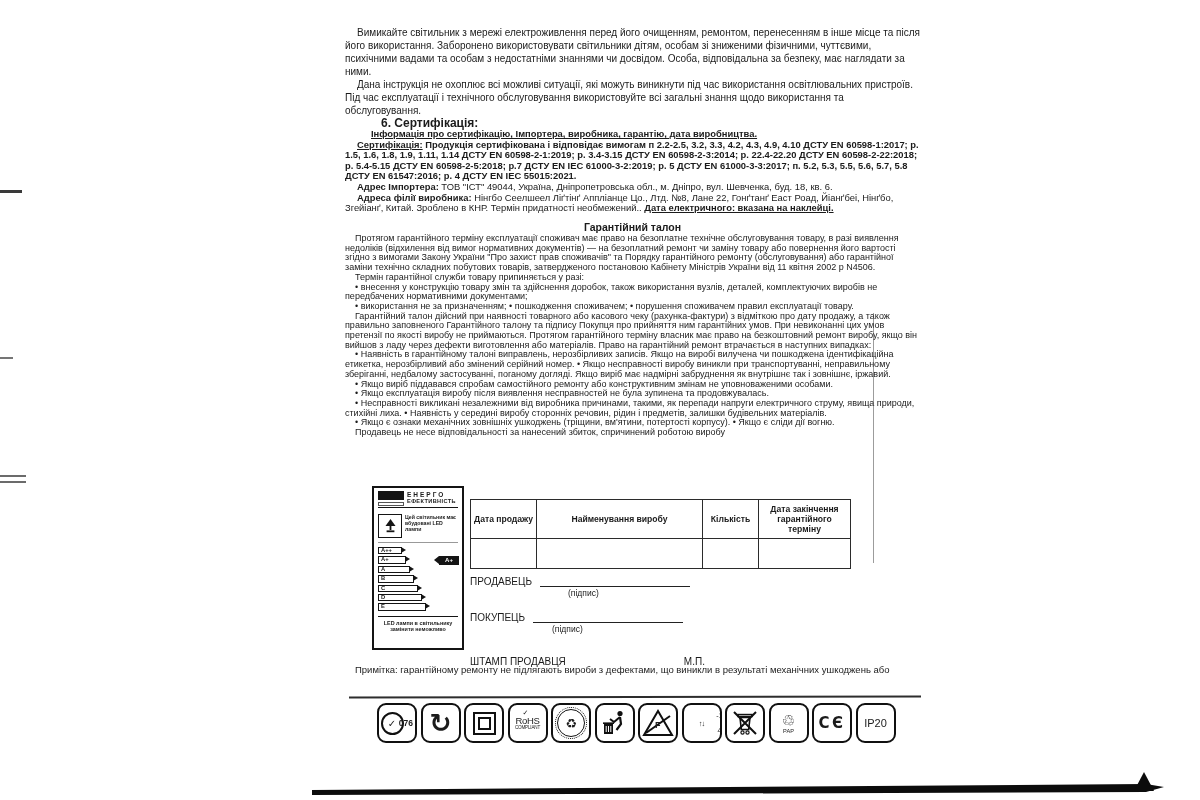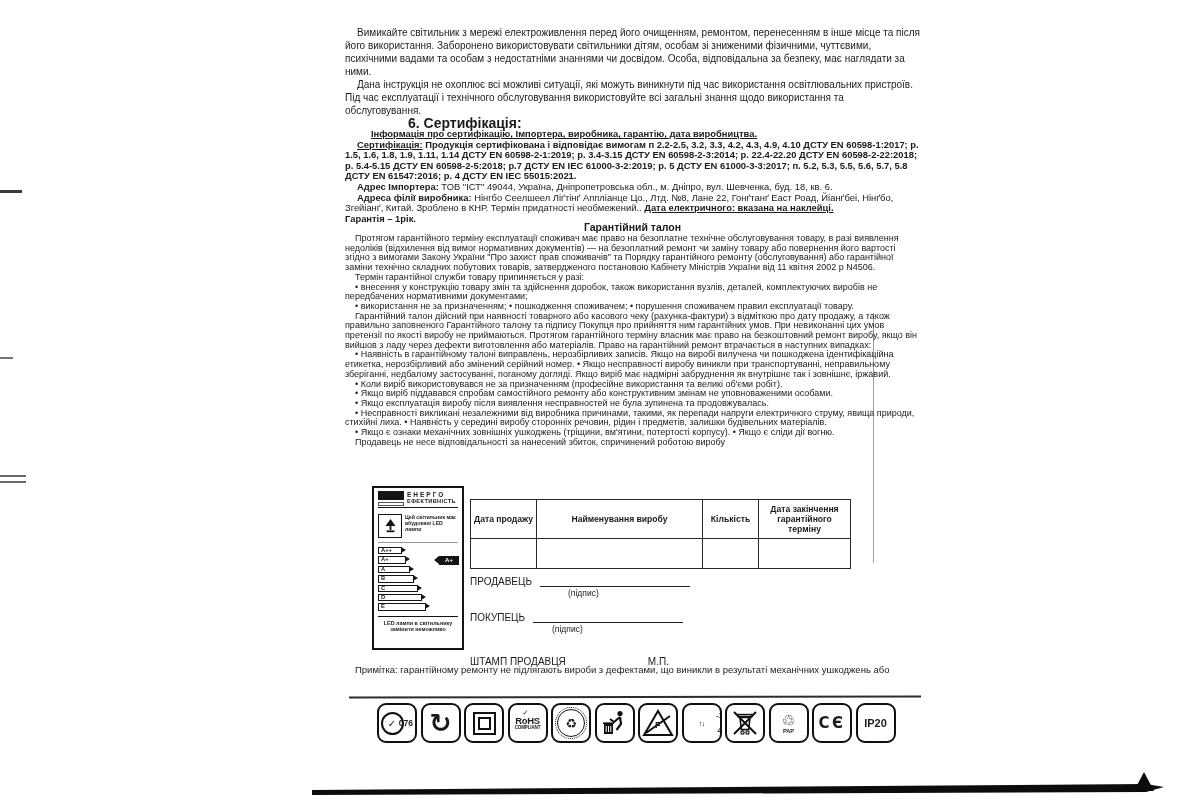--- a/index.html
+++ b/index.html
@@ -9,21 +9,21 @@
     font-family:"Liberation Sans","DejaVu Sans",sans-serif;
     -webkit-font-smoothing:antialiased;
   }
   .abs{position:absolute;}
   p{margin:0;}
   
   .intro{left:345px;top:26px;width:575px;font-size:10px;line-height:13px;}
   .intro p{text-indent:12px;}
   .intro .b{font-weight:bold;}
   .certsec{left:345px;top:117px;width:575px;font-size:9.4px;line-height:10.6px;}
-  .sec-title{font-weight:bold;margin-left:43px;font-size:14px;line-height:12px;padding-left:20px;}
+  .sec-title{font-weight:bold;margin-left:16px;font-size:12px;line-height:12px;padding-left:20px;}
   .sec-sub{font-weight:bold;text-decoration:underline;margin-left:26px;}
   .cert-body{font-weight:bold;text-indent:12px;}
   .lab{font-weight:bold;}
   .u{text-decoration:underline;}
   .cert-line{text-indent:12px;}
   .wr-head{left:345px;top:221px;width:575px;text-align:center;font-weight:bold;font-size:10.5px;}
   .warranty{left:345px;top:234px;width:575px;font-size:9px;line-height:9.7px;}
   .warranty p{text-indent:10px;}
   
   .elabel{left:372px;top:486px;width:92px;height:164px;border:2px solid #141414;background:#fff;box-sizing:border-box;padding:3px 4px;}
@@ -52,31 +52,31 @@
   table{border-collapse:collapse;table-layout:fixed;}
   th,td{border:1.2px solid #2b2b2b;font-size:8.6px;font-weight:bold;text-align:center;vertical-align:middle;padding:1px 2px;}
   th{height:36px;line-height:10px;}
   td{height:27px;}
   
   .sigs{left:470px;top:576px;width:430px;font-size:10px;}
   .sigline{display:flex;align-items:flex-end;}
   .sigrule{display:inline-block;width:150px;border-bottom:1.2px solid #222;margin-left:8px;}
   .sigcap{font-size:8.5px;margin:1px 0 0 98px;}
   .stamp-row{display:flex;margin-top:22px;}
-  .mp{margin-left:82px;}
+  .mp{margin-left:118px;}
   
   .note{left:345px;top:664px;width:578px;font-size:9.5px;line-height:11.5px;}
   .note .l1{text-indent:10px;}
   .note .fill{display:inline-block;width:352px;border-bottom:1.1px solid #222;vertical-align:baseline;}
   .hrule{left:349px;top:696px;width:572px;height:2px;background:#2d2d2d;transform:rotate(-0.12deg);}
   
   .icons{left:377px;top:703px;display:flex;gap:3.5px;}
   .tile{width:40px;height:40px;border:2.2px solid #101010;border-radius:9px;box-sizing:border-box;
         display:flex;flex-direction:column;align-items:center;justify-content:center;background:#fff;position:relative;overflow:hidden;}
-  .t-txt{font-weight:bold;}
+  .t-txt{font-weight:normal;}
   .circ076{width:19px;height:19px;border:2px solid #101010;border-radius:50%;display:flex;align-items:center;justify-content:center;font-size:10px;font-weight:bold;margin-left:-10px;}
   .lbl076{position:absolute;right:2px;top:13px;font-size:8.5px;font-weight:bold;}
   .gdot{font-size:26px;font-weight:bold;line-height:26px;}
   .sq-out{width:19px;height:19px;border:2.2px solid #101010;display:flex;align-items:center;justify-content:center;}
   .sq-in{width:9px;height:9px;border:2px solid #101010;}
   .rohs1{font-size:9.5px;line-height:9px;letter-spacing:-.3px;}
   .rohs2{font-size:4.6px;line-height:5px;letter-spacing:-.2px;}
   .rohs-chk{position:absolute;top:4px;left:13px;font-size:7px;font-weight:bold;}
   .stampc{width:26px;height:26px;border:1.6px solid #101010;border-radius:50%;display:flex;align-items:center;justify-content:center;font-size:13px;outline:1px dotted #101010;outline-offset:1.5px;}
   .ftri{position:relative;width:32px;height:28px;}
@@ -98,32 +98,30 @@
   <p>Вимикайте світильник з мережі електроживлення перед його очищенням, ремонтом, перенесенням в інше місце та після його використання. Заборонено використовувати світильники дітям, особам зі зниженими фізичними, чуттєвими, психічними вадами та особам з недостатніми знаннями чи досвідом. Особа, відповідальна за безпеку, має наглядати за ними.</p>
   <p>Дана інструкція не охоплює всі можливі ситуації, які можуть виникнути під час використання освітлювальних пристроїв. Під час експлуатації і технічного обслуговування використовуйте всі загальні знання щодо використання та обслуговування.</p>
 </div>
 
 <div class="abs certsec">
   <p class="sec-title">6.  Сертифікація:</p>
   <p class="sec-sub">Інформація про сертифікацію, Імпортера, виробника, гарантію, дата виробництва.</p>
   <p class="cert-body"><span class="lab u">Сертифікація:</span><span> Продукція сертифікована і відповідає вимогам п 2.2-2.5, 3.2, 3.3, 4.2, 4.3, 4.9, 4.10 ДСТУ EN 60598-1:2017; р. 1.5, 1.6, 1.8, 1.9, 1.11, 1.14 ДСТУ EN 60598-2-1:2019; р. 3.4-3.15 ДСТУ EN 60598-2-3:2014; р. 22.4-22.20 ДСТУ EN 60598-2-22:2018; р. 5.4-5.15 ДСТУ EN 60598-2-5:2018; р.7 ДСТУ EN IEC 61000-3-2:2019; р. 5 ДСТУ EN 61000-3-3:2017; п. 5.2, 5.3, 5.5, 5.6, 5.7, 5.8 ДСТУ EN 61547:2016; р. 4 ДСТУ EN IEC 55015:2021.</span></p>
   <p class="cert-line"><span class="lab">Адрес Імпортера:</span><span> ТОВ "ІСТ" 49044, Україна, Дніпропетровська обл., м. Дніпро, вул. Шевченка, буд. 18, кв. 6.</span></p>
   <p class="cert-line"><span class="lab">Адреса філії виробника:</span><span> Нінгбо Сеелшеел Ліґтінґ Аппліанце Цо., Лтд. №8, Лане 22, Гонґтанґ Еаст Роад, Йіанґбеі, Нінґбо, Згейіанґ, Китай. Зроблено в КНР. Термін придатності необмежений..  </span><span class="u lab">Дата електричного: вказана на наклейці.</span></p>
-  <p class="lab">Гарантія – 1рік.</p>
 </div>
 
 <div class="abs wr-head">Гарантійний талон</div>
 <div class="abs warranty">
   <p>Протягом гарантійного терміну експлуатації споживач має право на безоплатне технічне обслуговування товару, в разі виявлення недоліків (відхилення від вимог нормативних документів) — на безоплатний ремонт чи заміну товару або повернення його вартості згідно з вимогами Закону України "Про захист прав споживачів" та Порядку гарантійного ремонту (обслуговування) або гарантійної заміни технічно складних побутових товарів, затвердженого постановою Кабінету Міністрів України від 11 квітня 2002 р N4506.</p>
   <p>Термін гарантійної служби товару припиняється у разі:</p>
   <p>• внесення у конструкцію товару змін та здійснення доробок, також використання вузлів, деталей, комплектуючих виробів не передбачених нормативними документами;</p>
   <p>• використання не за призначенням; • пошкодження споживачем; • порушення споживачем правил експлуатації товару.</p>
   <p>Гарантійний талон дійсний при наявності товарного або касового чеку (рахунка-фактури) з відміткою про дату продажу, а також правильно заповненого Гарантійного талону та підпису Покупця про прийняття ним гарантійних умов. При невиконанні цих умов претензії по якості виробу не приймаються. Протягом гарантійного терміну власник має право на безкоштовний ремонт виробу, якщо він вийшов з ладу через дефекти виготовлення або матеріалів. Право на гарантійний ремонт втрачається в наступних випадках:</p>
   <p>• Наявність в гарантійному талоні виправлень, нерозбірливих записів. Якщо на виробі вилучена чи пошкоджена ідентифікаційна етикетка, нерозбірливий або змінений серійний номер. • Якщо несправності виробу виникли при транспортуванні, неправильному зберіганні, недбалому застосуванні, поганому догляді. Якщо виріб має надмірні забруднення як внутрішнє так і зовнішнє, іржавий.</p>
-  <p>• Коли виріб використовувався не за призначенням (професійне використання та великі об'єми робіт).</p>
   <p>• Якщо виріб піддавався спробам самостійного ремонту або конструктивним змінам не уповноваженими особами.</p>
   <p>• Якщо експлуатація виробу після виявлення несправностей не була зупинена та продовжувалась.</p>
   <p>• Несправності викликані незалежними від виробника причинами, такими, як перепади напруги електричного струму, явища природи, стихійні лиха. • Наявність у середині виробу сторонніх речовин, рідин і предметів, залишки будівельних матеріалів.</p>
   <p>• Якщо є ознаки механічних зовнішніх ушкоджень (тріщини, вм'ятини, потертості корпусу). • Якщо є сліди дії вогню.</p>
   <p>Продавець не несе відповідальності за нанесений збиток, спричинений роботою виробу</p>
 </div>
 
 <div class="abs elabel">
   <div class="el-head">
     <div class="el-logo"></div>

